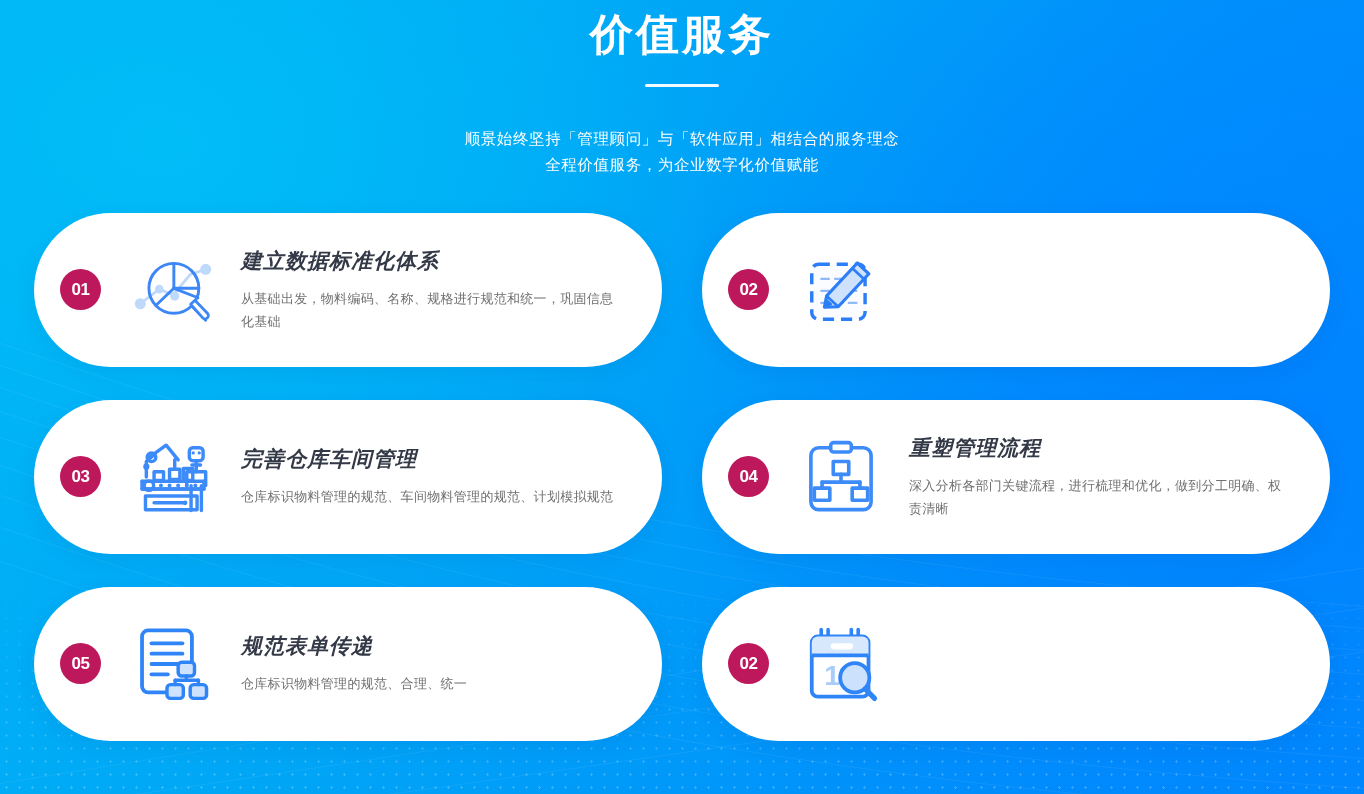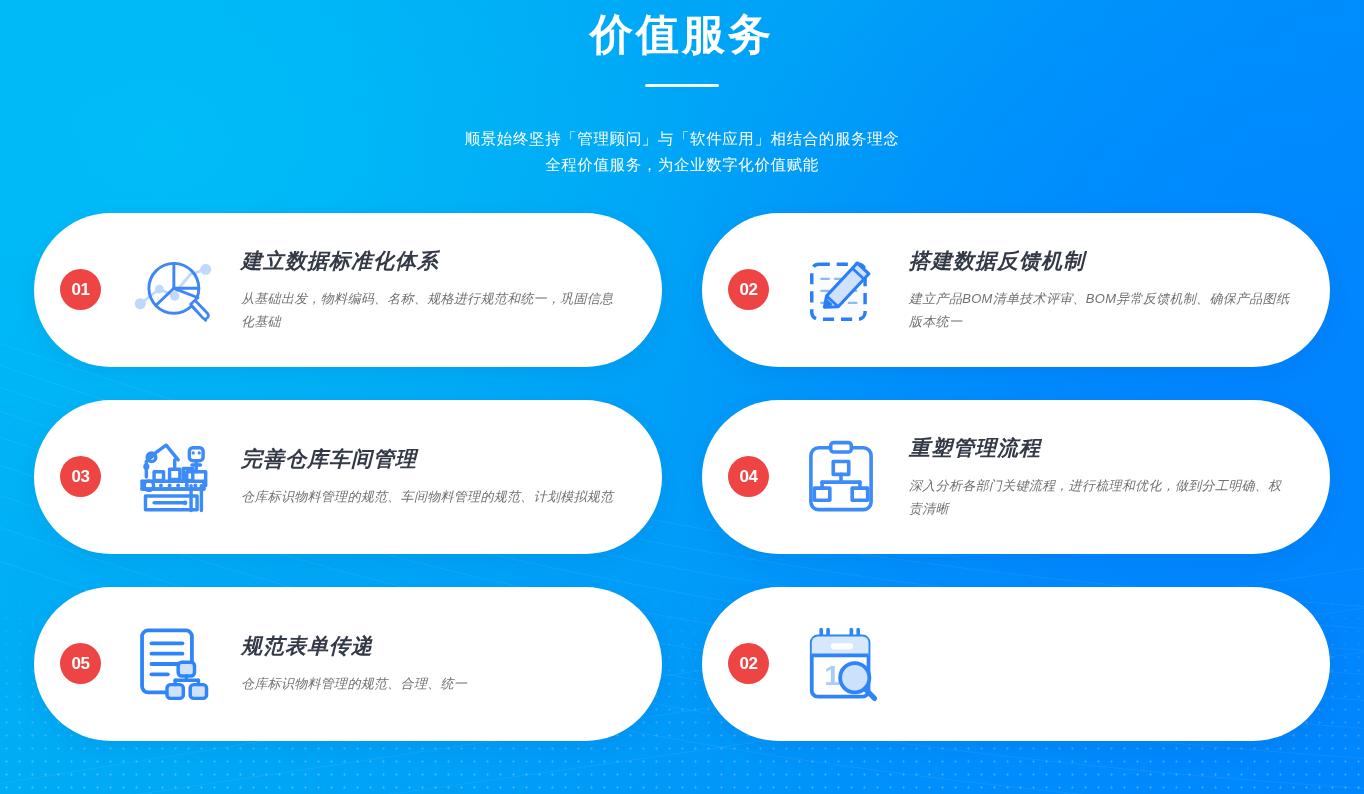--- a/index.html
+++ b/index.html
@@ -58,21 +58,21 @@
     border-radius:78px;
     height:154px;
     display:flex;
     align-items:center;
     padding:0 30px 0 26px;
     box-shadow:0 6px 22px rgba(0,40,110,.08);
   }
   .badge {
     flex:0 0 auto;
     width:41px; height:41px; border-radius:50%;
-    background:#ef4444;
+    background:#be185d;
     color:#fff;
     display:flex; align-items:center; justify-content:center;
     font-size:17px; font-weight:700;
     letter-spacing:-.5px;
     margin-right:24px;
     font-family:"Liberation Sans Narrow","Liberation Sans",sans-serif;
   }
   .card-icon {
     flex:0 0 auto;
     width:96px; height:96px;
@@ -83,21 +83,20 @@
   .card-text { flex:1 1 auto; min-width:0; padding-right:6px; }
   .card-title {
     font-size:21px; color:#333946; font-weight:700;
     letter-spacing:1px; line-height:1.3;
     margin-bottom:13px;
     font-style:italic;
   }
   .card-desc {
     font-size:13px; color:#707070; line-height:23px;
     letter-spacing:.3px;
-    font-style:italic;
   }
 </style>
 </head>
 <body>
 
 <div id="bg-layer">
   <div class="bg-grad"></div>
   <svg class="bg-waves" viewBox="0 0 1364 794" preserveAspectRatio="none">
     <g fill="none" stroke="#ffffff" stroke-opacity="0.13" stroke-width="1">
       <path d="M-40,330 C260,430 620,560 1420,610"></path>
@@ -166,24 +165,20 @@
             <path d="M27 65 H68"></path>
         </g>
         <g transform="rotate(-2 58 48)">
           <path d="M30 69 L33 56 L70 19 L83 32 L46 69 Z" fill="#cfe2fd" stroke="#2b7ef7" stroke-width="3.6" stroke-linejoin="round"></path>
           <path d="M33 56 L46 69" stroke="#2b7ef7" stroke-width="3.2"></path>
           <path d="M64 25 L77 38" stroke="#2b7ef7" stroke-width="3.2"></path>
           <path d="M30 69 L38 66 L33 61 Z" fill="#2b7ef7" stroke="#2b7ef7" stroke-width="2.4" stroke-linejoin="round"></path>
         </g>
       </svg>
     </div>
-    <div class="card-text">
-      <div class="card-title">搭建数据反馈机制</div>
-      <div class="card-desc">建立产品BOM清单技术评审、BOM异常反馈机制、确保产品图纸版本统一</div>
-    </div>
   </div>
 
   <div class="card">
     <div class="badge">03</div>
     <div class="card-icon">
       <svg viewBox="0 0 100 100">
         <g fill="none" stroke="#3d8bf8" stroke-width="4" stroke-linejoin="round" stroke-linecap="round">
           <path d="M19 50 L19 32 L28 24"></path>
           <circle cx="19" cy="38" r="3.6" fill="#3d8bf8" stroke="none"></circle>
           <path d="M24 26 L42 13 L56 30"></path>

